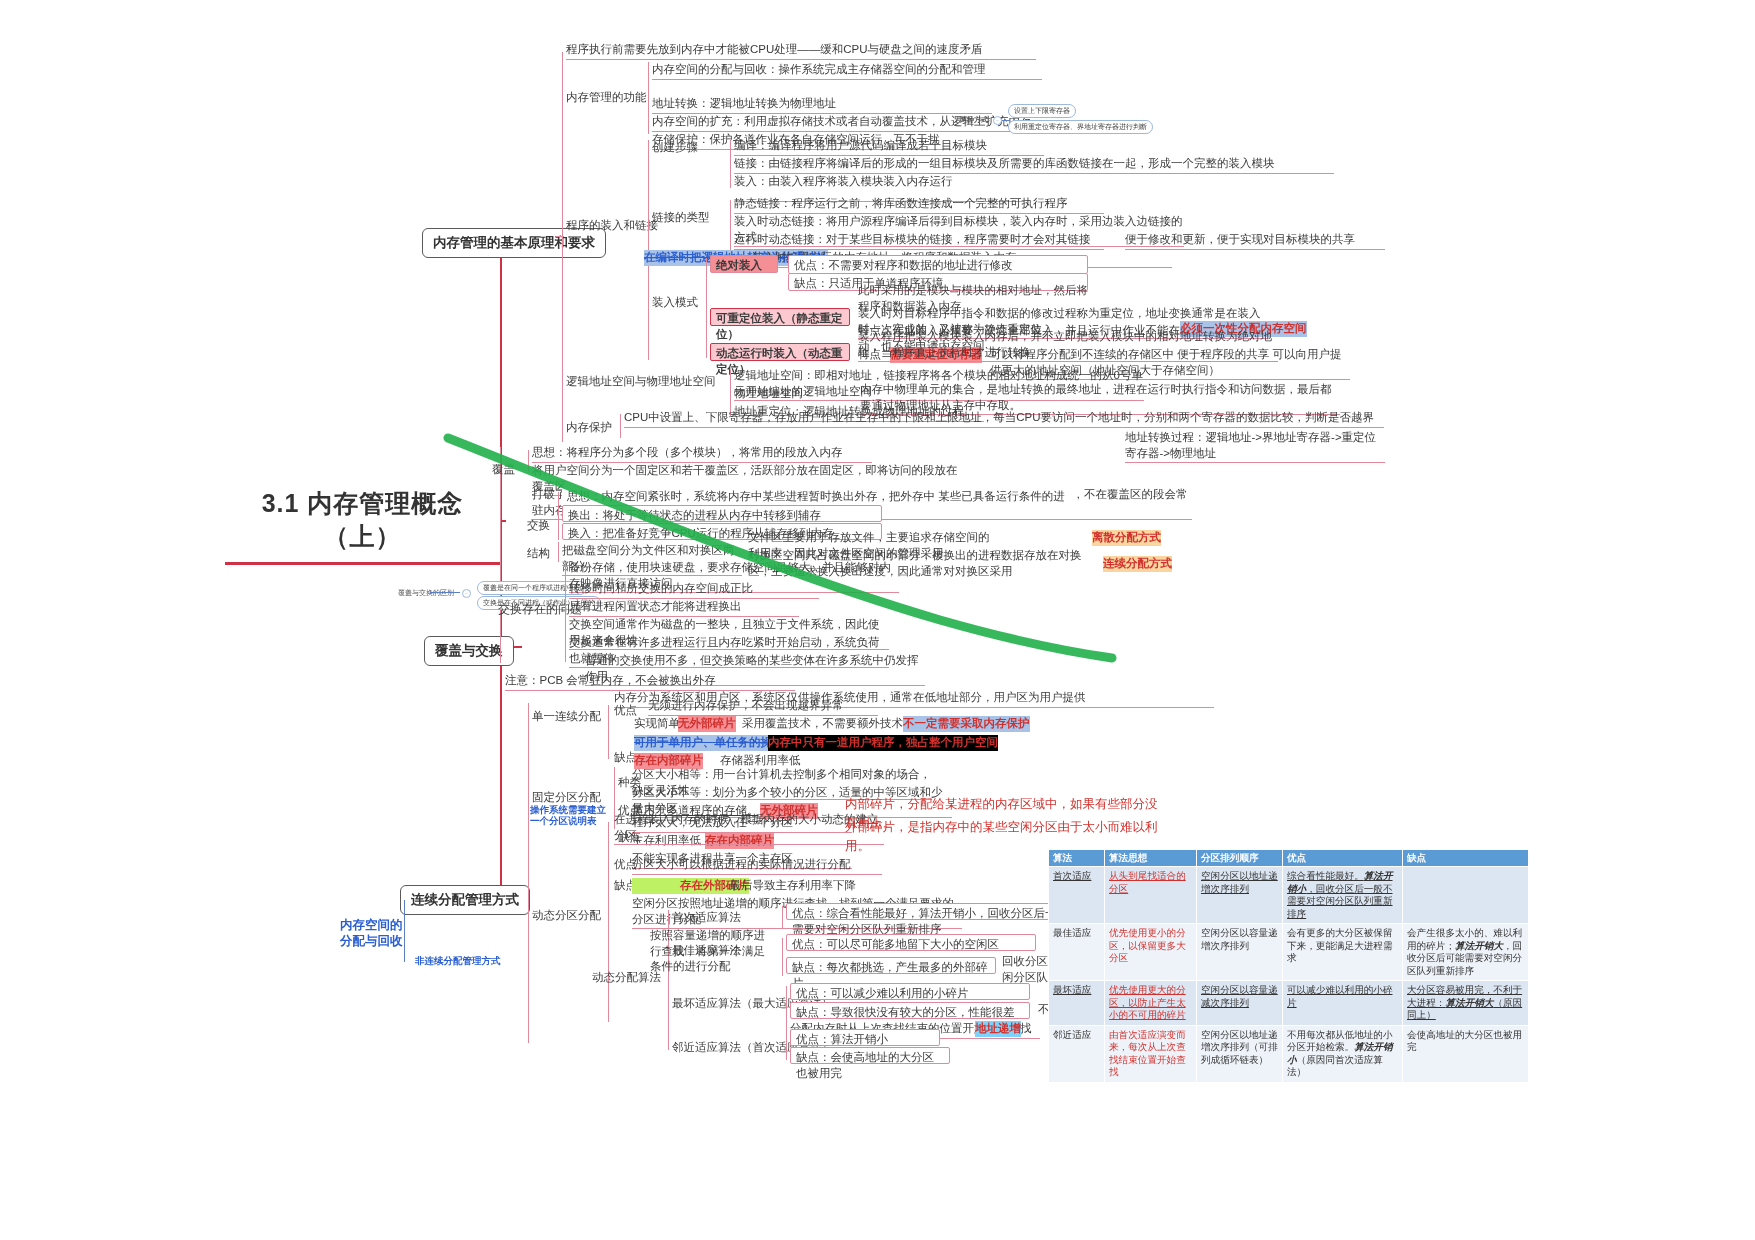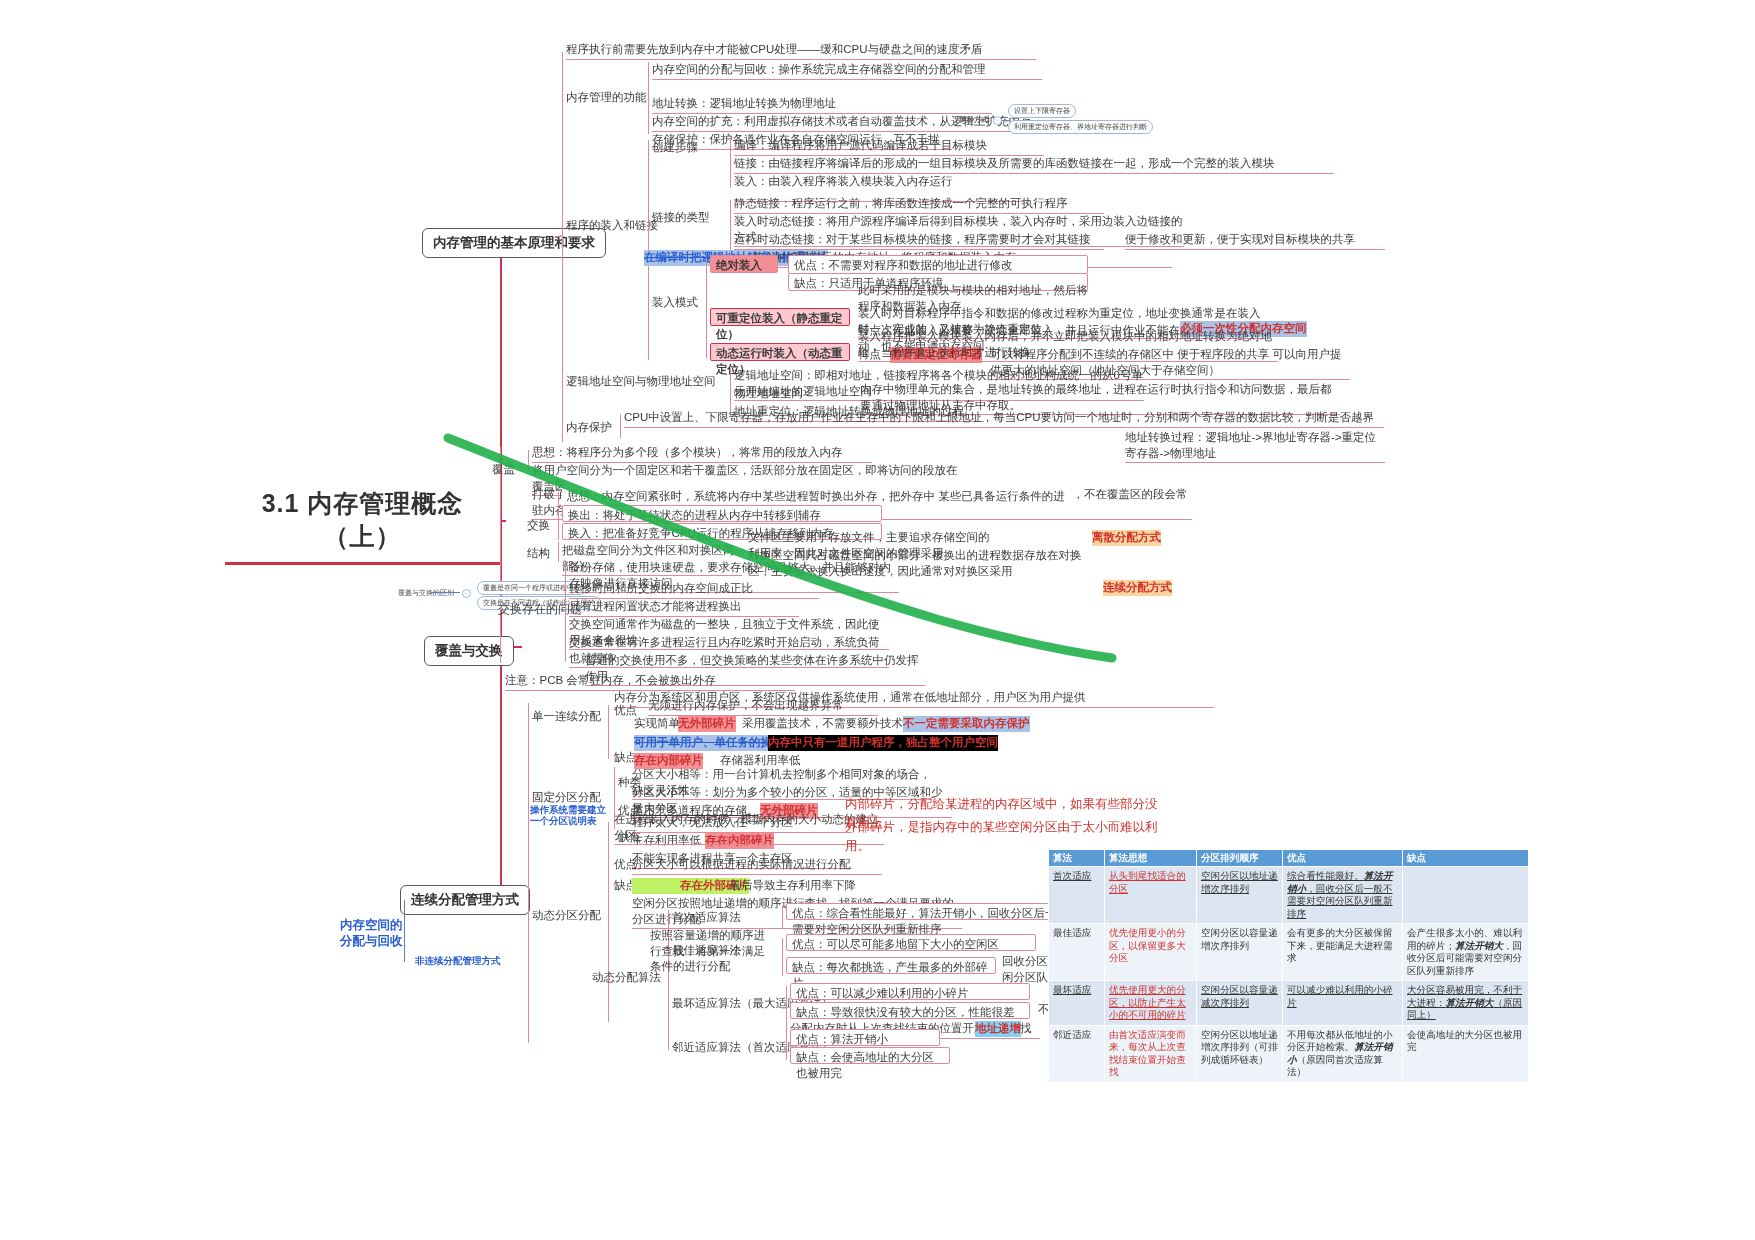--- a/index.html
+++ b/index.html
@@ -165,21 +165,21 @@
   <div class="bx" style="left:562px;top:487px;width:510px;height:17px;border:none;">思想：内存空间紧张时，系统将内存中某些进程暂时换出外存，把外存中 某些已具备运行条件的进程换入内存（进程在内存与磁盘间动态调度）</div>
   <div class="bx" style="left:562px;top:505px;width:320px;height:17px;">换出：将处于等待状态的进程从内存中转移到辅存</div>
   <div class="bx" style="left:562px;top:523px;width:320px;height:17px;">换入：把准备好竞争CPU运行的程序从辅存移到内存</div>
 
   <div class="n" style="left:527px;top:546px;">结构</div>
   <div class="ln thin v" style="left:558px;top:542px;height:20px;"></div>
   <div class="n u" style="left:562px;top:543px;width:180px;">把磁盘空间分为文件区和对换区两部分</div>
   <div class="n" style="left:748px;top:530px;width:250px;">文件区主要用于存放文件，主要追求存储空间的利用率，因此对文件区空间的管理采用</div>
   <div class="n" style="left:1092px;top:530px;background:#fbd5a0;color:#d0312d;font-weight:bold;">离散分配方式</div>
   <div class="n" style="left:748px;top:548px;width:340px;">对换区空间只占磁盘空间的小部分，被换出的进程数据存放在对换区，主要追求换入换出速度，因此通常对对换区采用</div>
-  <div class="n" style="left:1103px;top:580px;background:#fbd5a0;color:#d0312d;font-weight:bold;">连续分配方式</div>
+  <div class="n" style="left:1103px;top:556px;background:#fbd5a0;color:#d0312d;font-weight:bold;">连续分配方式</div>
 
   <div class="n xs" style="left:398px;top:588px;color:#555;">覆盖与交换的区别</div>
   <div class="circ" style="left:462px;top:589px;">−</div>
   <div class="ln blue h" style="left:430px;top:592px;width:30px;"></div>
   <div class="bubble" style="left:477px;top:581px;">覆盖是在同一个程序或进程中的</div>
   <div class="bubble" style="left:477px;top:596px;">交换是在不同进程（或作业）之间的</div>
 
   <div class="n" style="left:498px;top:601px;font-size:12px;">交换存在的问题</div>
   <div class="ln thin v" style="left:565px;top:562px;height:100px;"></div>
   <div class="n u" style="left:569px;top:560px;width:330px;">备份存储，使用块速硬盘，要求存储空间足够大，并且能够对内存映像进行直接访问</div>

